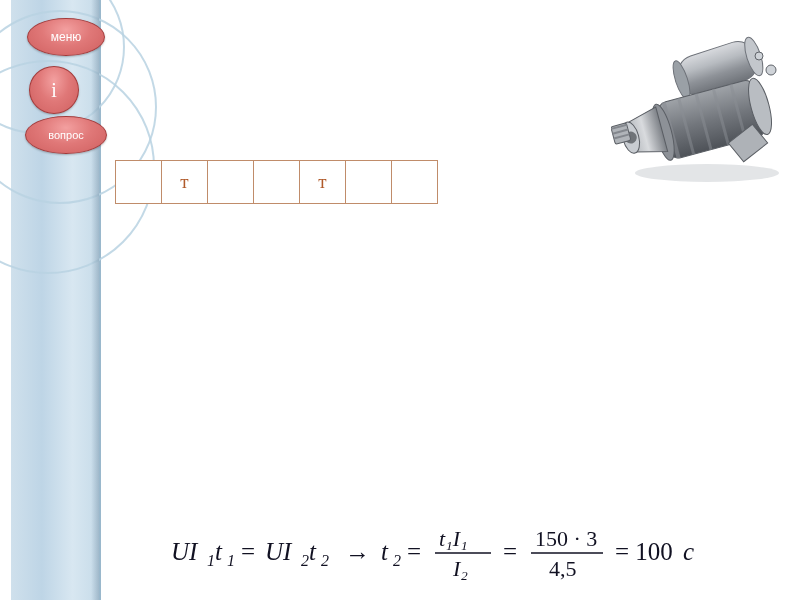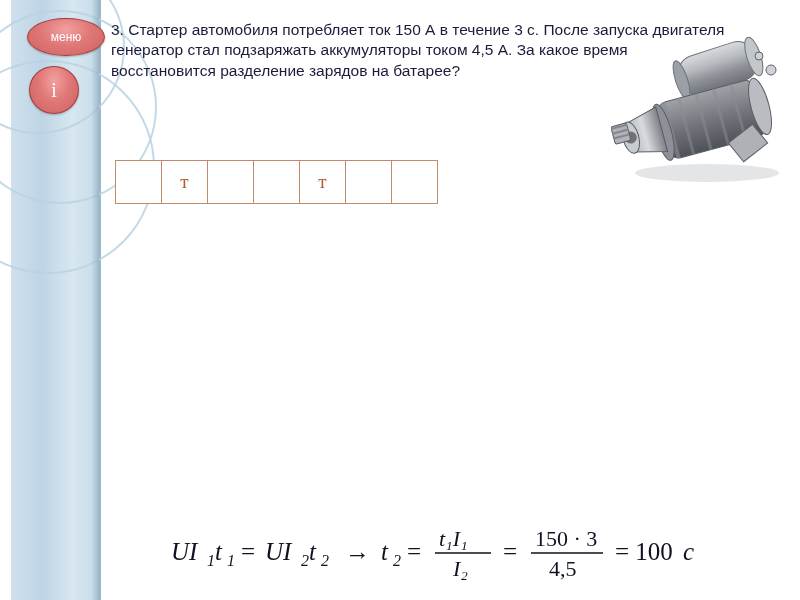--- a/index.html
+++ b/index.html
@@ -153,23 +153,23 @@
     <div class="ring ring-1"></div>
     <div class="ring ring-2"></div>
     <div class="ring ring-3"></div>
     <div class="edge-shadow"></div>
   </div>
 
   <div class="oval-btn btn-menu">меню</div>
 
   <div class="oval-btn btn-info">i</div>
 
+  <div class="oval-btn btn-question">вопрос</div>
 
   <div class="text-stack">
-    <div class="task-text task-c">3. Стартер автомобиля потребляет ток 150 А в течение 3 с. После запуска двигателя генератор стал подзаряжать аккумуляторы током 4,5 А. За какое время восстановится разделение зарядов на батарее?</div>
   </div>
 
   <div class="boxes">
     <div class="box"></div>
     <div class="box">т</div>
     <div class="box"></div>
     <div class="box"></div>
     <div class="box">т</div>
     <div class="box"></div>
     <div class="box"></div>

